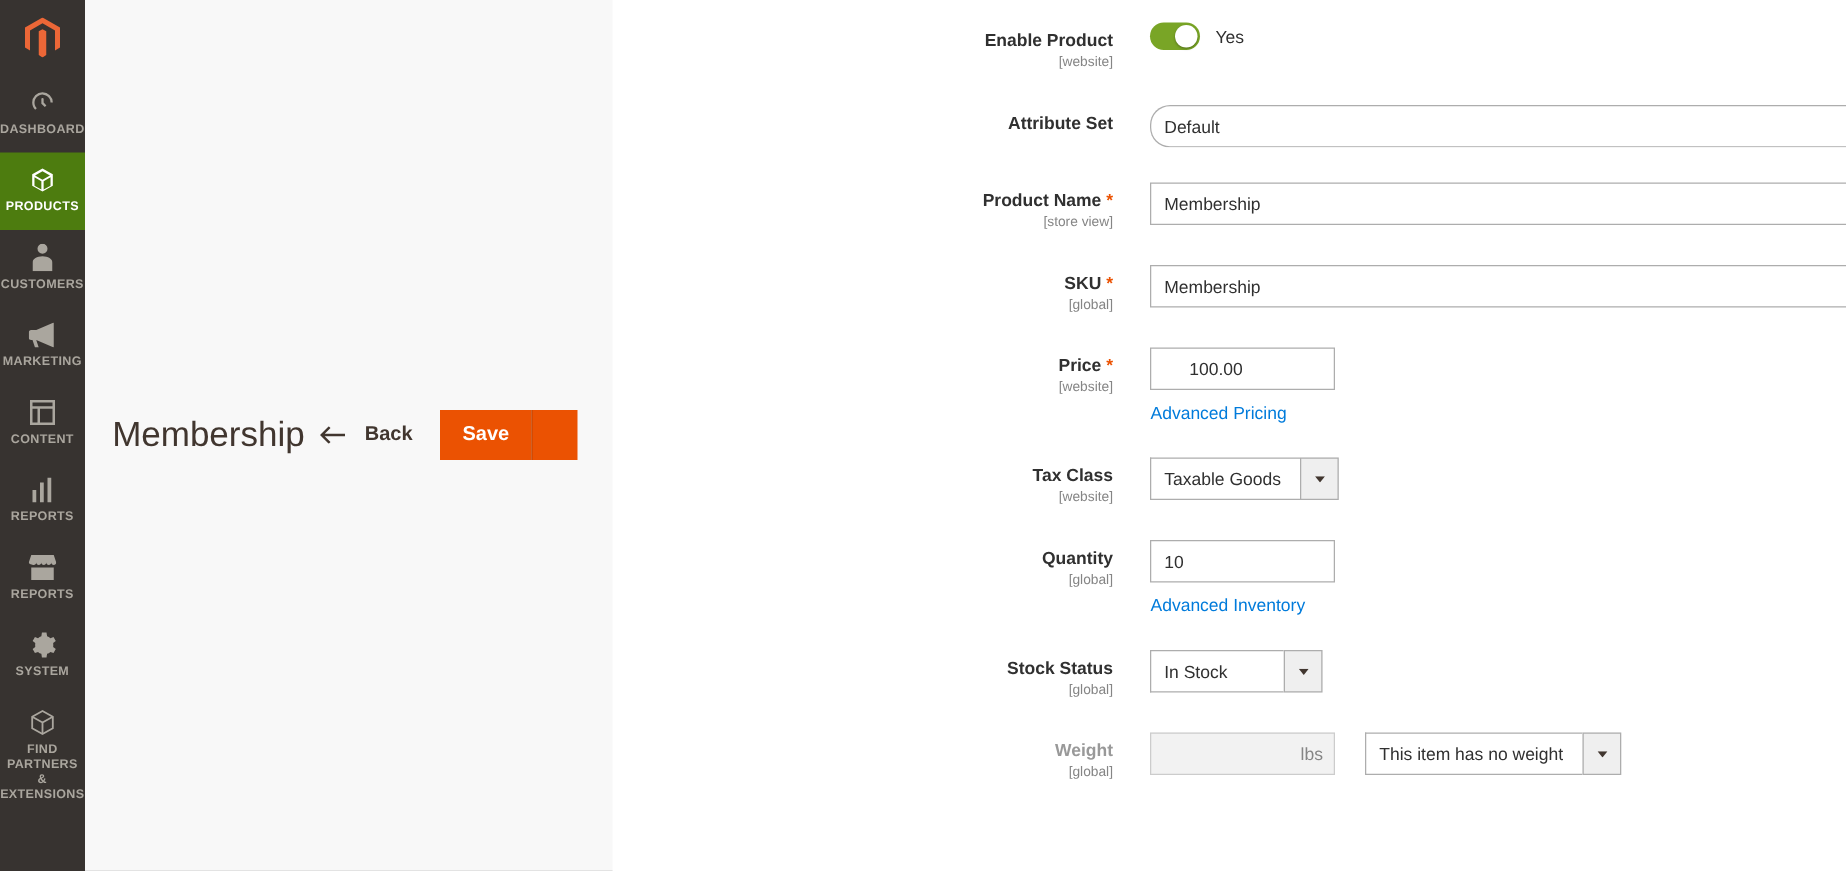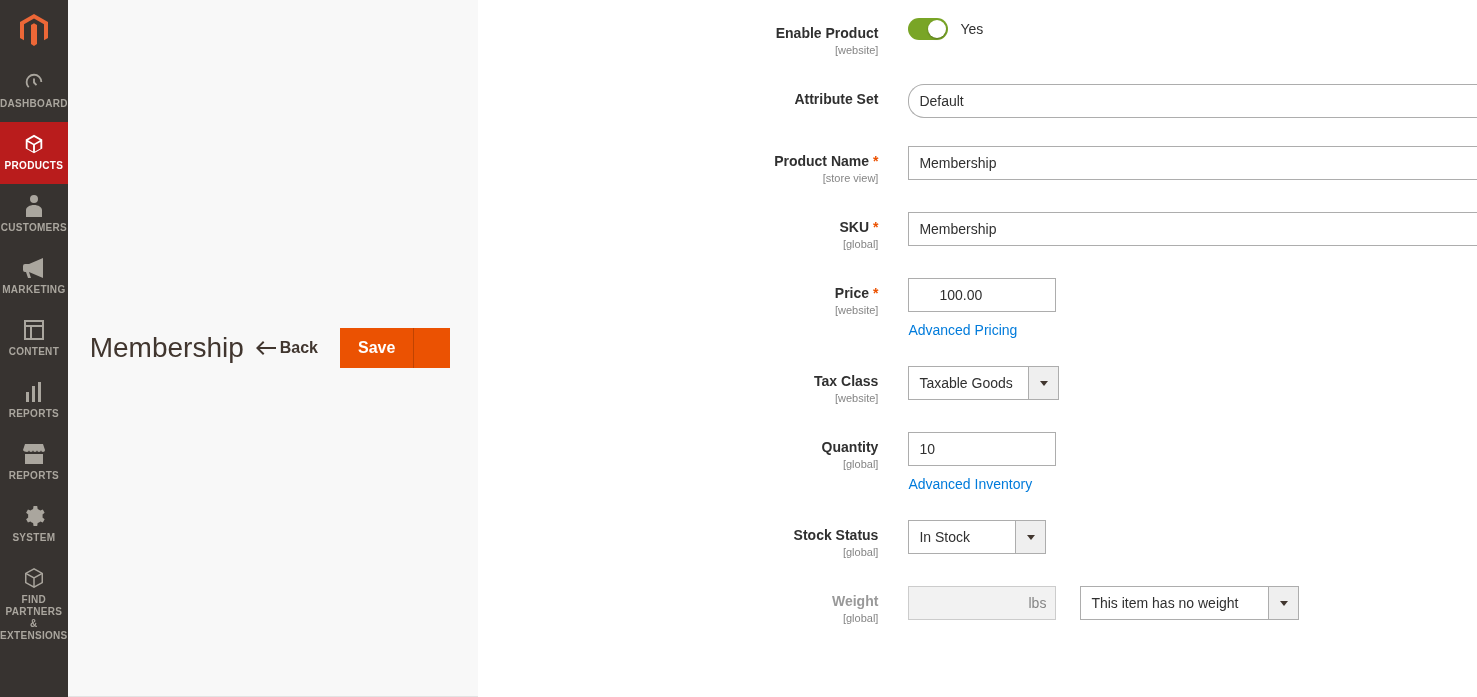--- a/index.html
+++ b/index.html
@@ -2,29 +2,29 @@
 <html><head>
 <meta charset="utf-8">
 <style>
 * { margin:0; padding:0; box-sizing:border-box; font-family:'Helvetica Neue',Helvetica,Arial,sans-serif; }
 body { display:flex; width:1477px; height:697px; overflow:hidden; background:#fff; }
 
 
 .sidebar { width:88px; background:#373330; display:flex; flex-direction:column; align-items:stretch; }
 .logo { height:60px; display:flex; align-items:center; justify-content:center; cursor:pointer; }
 .menu-item { display:flex; flex-direction:column; align-items:center; justify-content:center; padding:10px 0 12px; color:#aaa69e; font-size:10px; font-weight:600; letter-spacing:.03em; cursor:pointer; text-align:center; line-height:1.2; }
-.menu-item.active { background:#b91c1c; color:#fff; }
+.menu-item.active { background:#4d7c0f; color:#fff; }
 .menu-item .micon { margin-bottom:4px; color:inherit; display:flex; align-items:center; justify-content:center; height:24px; }
 
 
 .main { flex:1; display:flex; flex-direction:row; }
 .header { display:flex; align-items:center; padding:18px 28px 18px 22px; border-bottom:1px solid #e3e3e3; background:#f8f8f8; }
 .page-title { font-size:28px; font-weight:400; color:#41362f; flex:1; }
 .hdr-actions { display:flex; align-items:center; gap:10px; }
-.back-btn { display:flex; align-items:center; gap:4px; color:#41362f; font-size:16px; font-weight:600; padding:8px 12px; cursor:pointer; }
+.back-btn { display:flex; align-items:center; gap:16px; color:#41362f; font-size:16px; font-weight:600; padding:8px 12px; cursor:pointer; }
 .back-btn svg { width:20px; height:14px; }
 .btn { padding:10px 18px; font-size:16px; font-weight:600; border:none; cursor:pointer; color:#fff; height:40px; }
 .btn-dark { background:#514943; }
 .btn-primary { background:#eb5202; }
 .btn-drop { background:#eb5202; width:36px; display:flex; align-items:center; justify-content:center; border-left:1px solid rgba(0,0,0,.18); }
 .btn-group { display:flex; }
 
 
 .form-wrap { flex:1; overflow:auto; padding:18px 0 30px; }
 .row { display:flex; align-items:flex-start; margin:0 0 28px; }
@@ -42,21 +42,21 @@
 .toggle-text { font-size:14px; color:#303030; }
 
 .select, .input { height:34px; border:1px solid #adadad; background:#fff; font-size:14px; color:#303030; padding:0 10px; }
 .input { width:652px; }
 .select-wrap { display:flex; }
 .select-wrap .select { border-right:none; }
 .select-btn { width:31px; height:34px; border:1px solid #adadad; background:#efefef; display:flex; align-items:center; justify-content:center; cursor:pointer; }
 .select-wide { width:621px; }
 .select-mid { width:120px; }
 .select-stock { width:107px; }
-.select-weight { width:188px; }
+.select-weight { width:174px; }
 
 .input-sm { width:148px; }
 .input-price { width:148px; padding-left:30px; position:relative; }
 .price-wrap { position:relative; }
 .price-wrap .cur { position:absolute; left:10px; top:0; height:34px; display:flex; align-items:center; color:#858585; font-size:14px; pointer-events:none; }
 
 .weight-wrap { position:relative; }
 .weight-wrap .unit { position:absolute; right:10px; top:0; height:34px; display:flex; align-items:center; color:#858585; font-size:14px; pointer-events:none; }
 .input-weight { width:148px; background:#f2f2f2; color:#999; border:1px solid #ccc; }
 

